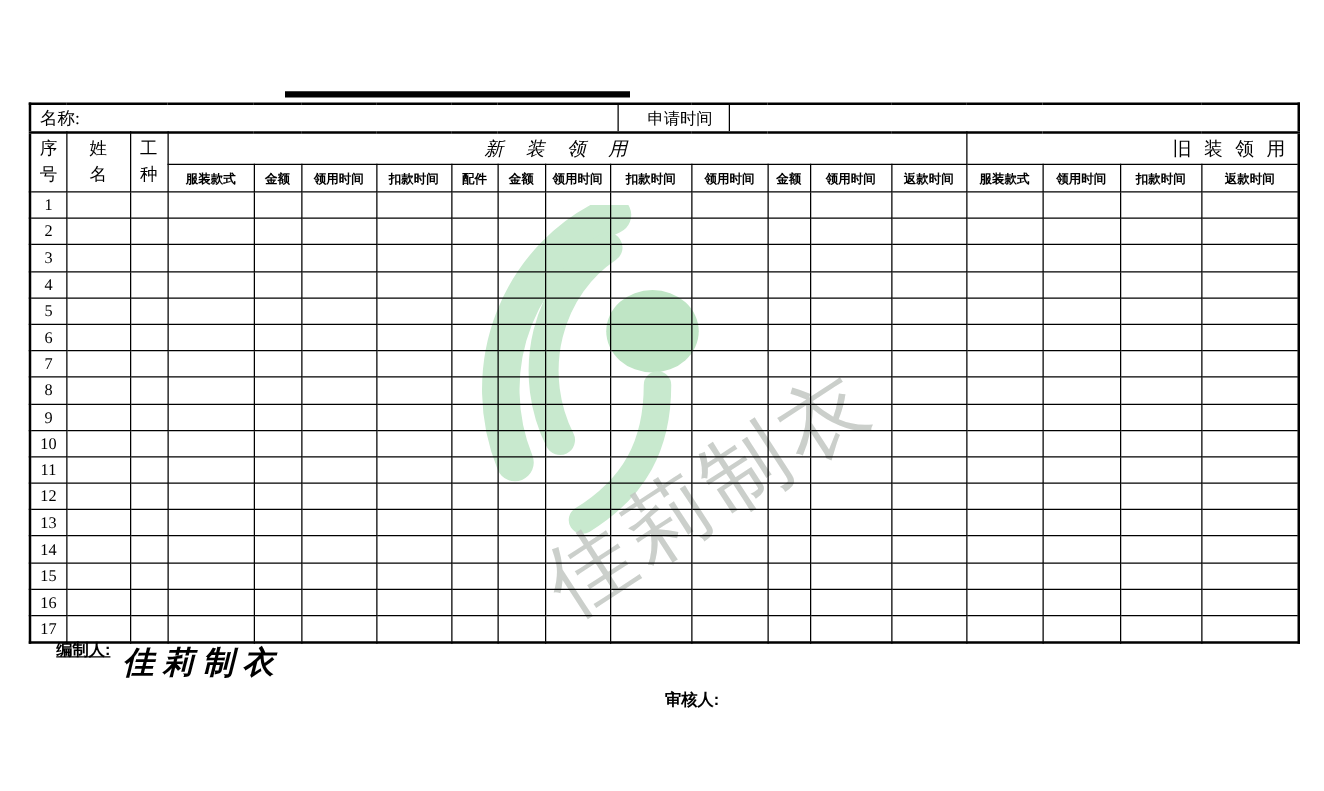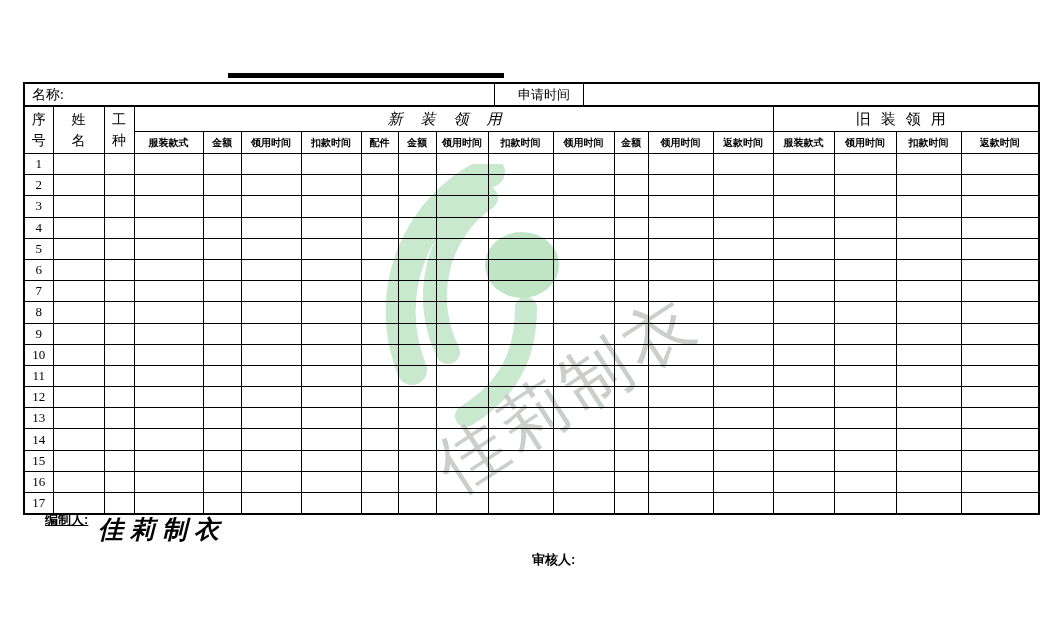--- a/index.html
+++ b/index.html
@@ -31,21 +31,21 @@
                  height:100%; display:flex; align-items:center; padding-left:23px;
                  font-size:13px; box-sizing:border-box; }
   .rest-cell   { flex:1; height:100%; }
   .fixh {
     white-space:pre-line; text-align:center; font-size:14px; line-height:1.5;
     font-family:"Liberation Serif", serif; vertical-align:middle;
   }
   .grp { text-align:center; font-size:15px; vertical-align:middle; height:24px;
          font-family:"Liberation Serif", serif; }
   .grp-new { letter-spacing:18px; padding-left:18px;font-style:italic; }
-  .grp-old { letter-spacing:10px; padding-left:10px; }
+  .grp-old { letter-spacing:10px; padding-left:10px;text-align:right; }
   .sub { text-align:center; font-size:10px; font-weight:bold; height:21px; vertical-align:middle; }
   tr.datarow { height:21.2px; }
   tr.datarow td { background:transparent; }
   td.num { text-align:center; font-size:13px; font-family:"Liberation Serif", serif; }
   
   .prepared-label { position:absolute; left:45px;  top:511px; font-size:13px; font-weight:bold;text-decoration:underline; }
   .prepared-value { position:absolute; left:98px;  top:513px; font-size:25px; font-weight:bold;
                     font-style:italic; font-family:"Liberation Serif", serif; letter-spacing:7px; }
   .reviewer-label { position:absolute; left:532px; top:551px; font-size:13px; font-weight:bold; }
   .note           { position:absolute; left:45px;  top:577px; font-size:13.5px; font-weight:bold; }

